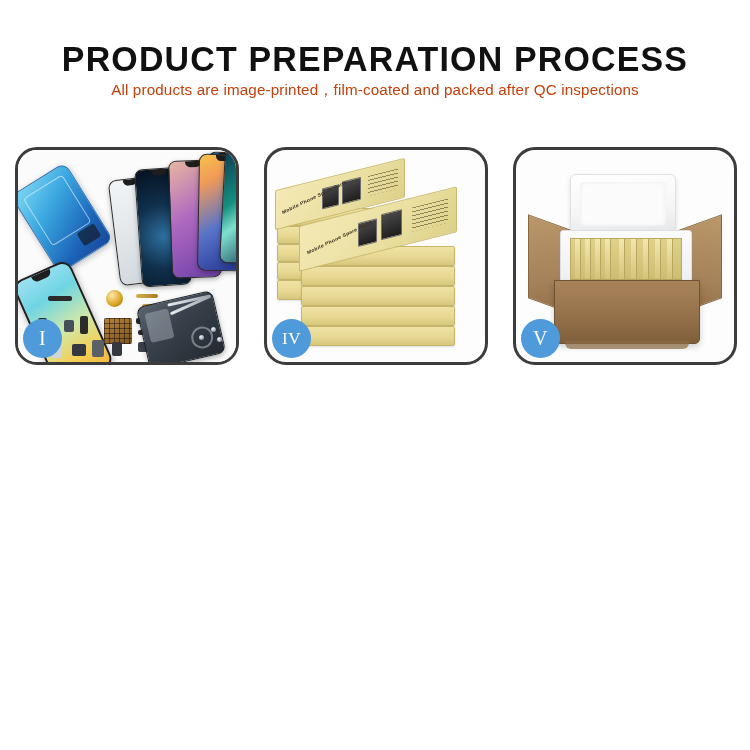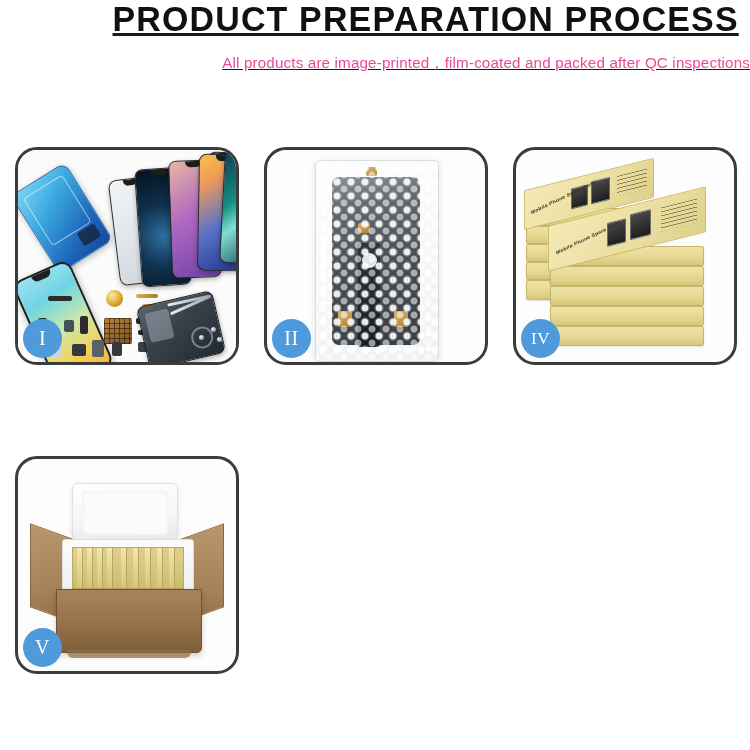--- a/index.html
+++ b/index.html
@@ -11,38 +11,38 @@
     width: 750px;
     height: 750px;
     font-family: "Liberation Sans", sans-serif;
     color: #1a1a1a;
     overflow: hidden;
     position: relative;
   }
 
   
   #infographic-header {
-    text-align: right;
-    text-decoration: underline;
+    text-align: center;
+    padding-top: 40px;
   }
   #page-title {
     font-size: 35px;
     line-height: 38px;
     font-weight: 700;
     letter-spacing: 1.2px;
     color: #111111;
     transform: scaleX(0.97);
     white-space: nowrap;
   }
   #page-subtitle {
-    margin-top: 16px;
+    margin-top: 3px;
     font-size: 15.2px;
     line-height: 18px;
     font-weight: 400;
-    color: #ec4899;
+    color: #c2410c;
     letter-spacing: 0.15px;
     white-space: nowrap;
   }
 
   
   #steps-grid {
     position: absolute;
     left: 15px;
     top: 147px;
     width: 722px;
@@ -455,36 +455,20 @@
           <i></i>
           <i></i>
         </div>
       <div class="screw" style="right:20px; bottom:30px;"></div>
       <div class="screw" style="right:32px; bottom:22px;"></div>
       <div class="screw" style="right:14px; bottom:20px;"></div>
     </div>
     <div class="step-badge">I</div>
   </div>
 
-  <div class="step-panel">
-    <div class="panel-scene">
-      <div class="bubblebag">
-        <div class="bag-screen"></div>
-        <div class="bag-strip"></div>
-        <div class="bag-dot"></div>
-        <div class="bag-tape" style="left:22px; top:150px;"></div>
-        <div class="bag-tape" style="left:78px; top:150px;"></div>
-        <div class="bag-tape" style="left:42px; top:62px; width:12px; height:10px;"></div>
-        <div class="bag-tape" style="left:50px; top:6px; width:11px; height:9px;"></div>
-        <div class="bubbles"></div>
-        <div class="bubbles2"></div>
-      </div>
-    </div>
-    <div class="step-badge">II</div>
-  </div>
 
 
   <div class="step-panel">
     <div class="panel-scene boxstack">
 
       <div class="yb" style="left:10px; top:58px; width:110px; height:16px;"></div>
       <div class="yb" style="left:10px; top:76px; width:110px; height:16px;"></div>
       <div class="yb" style="left:10px; top:94px; width:110px; height:16px;"></div>
       <div class="yb" style="left:10px; top:112px; width:110px; height:16px;"></div>
       <div class="yb" style="left:10px; top:130px; width:110px; height:18px;"></div>

